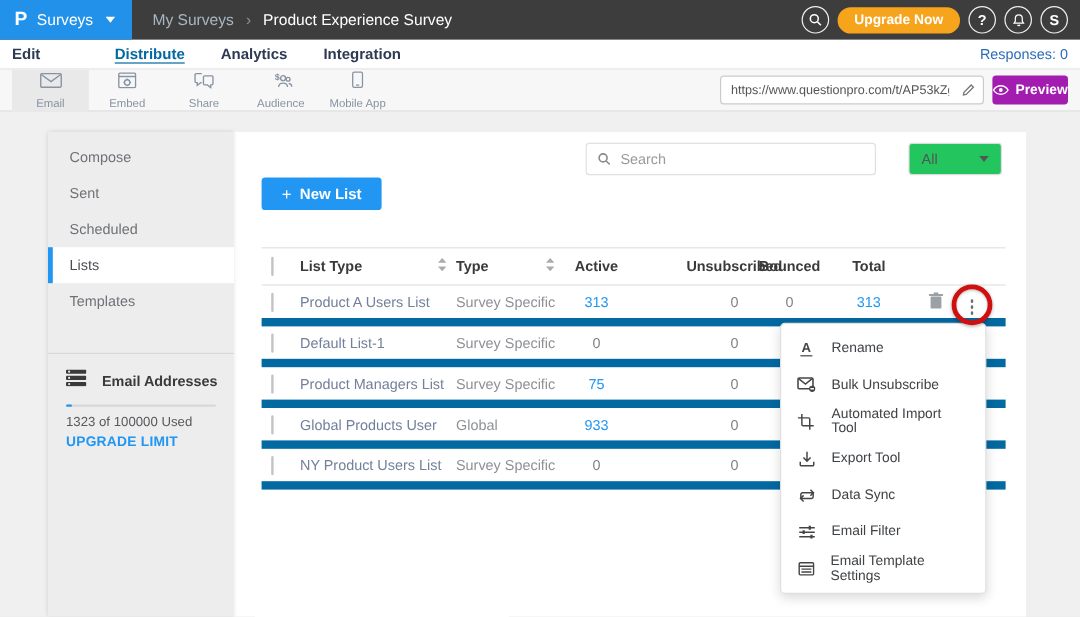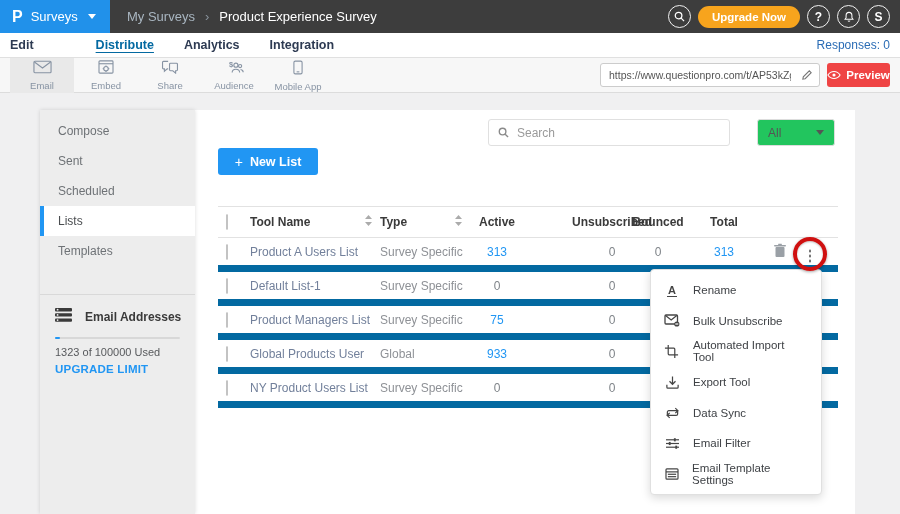--- a/index.html
+++ b/index.html
@@ -30,21 +30,21 @@
   
   .toolbar { position:absolute; left:0; top:58px; width:900px; height:35px; background:#f7f7f7; border-bottom:1px solid #dcdcdc; z-index:2; }
   .tab-strip { position:absolute; left:10px; top:0; display:flex; height:35px; }
   .tool-tab { width:64px; height:35px; display:flex; flex-direction:column; align-items:center; justify-content:center; gap:2px; cursor:pointer; }
   .tool-tab.selected { background:#e9e9e9;align-items:center; }
   .tool-tab .t-label { font-size:9.5px; color:#8793a3; }
   .tool-tab svg { stroke:#8793a3; fill:none; stroke-width:1.2; }
   .url-box { position:absolute; left:600px; top:5px; width:220px; height:24px; background:#fff; border:1px solid #ccc; border-radius:3px; display:flex; align-items:center; }
   .url-input { flex:1; border:none; outline:none; background:transparent; font-size:10.5px; color:#555; padding:0 4px 0 8px; font-family:inherit; min-width:0; }
   .url-edit { width:24px; height:100%; display:flex; align-items:center; justify-content:center; cursor:pointer; border:none; background:transparent; }
-  .preview-btn { position:absolute; left:827px; top:5px; width:63px; height:24px; background:#ef4444; border:none; border-radius:3px; color:#fff; font-size:11.5px; font-weight:bold; display:flex; align-items:center; justify-content:center; gap:5px; cursor:pointer; font-family:inherit; }
+  .preview-btn { position:absolute; left:827px; top:5px; width:63px; height:24px; background:#a21caf; border:none; border-radius:3px; color:#fff; font-size:11.5px; font-weight:bold; display:flex; align-items:center; justify-content:center; gap:5px; cursor:pointer; font-family:inherit; }
 
   
   .sidebar { position:absolute; left:40px; top:110px; width:155px; height:404px; background:#ededed; box-shadow:0 0 4px rgba(0,0,0,.14); z-index:1; }
   .side-items { position:absolute; top:6px; left:0; width:100%; }
   .side-item { height:30px; display:flex; align-items:center; padding-left:18px; font-size:12px; color:#6e7276; cursor:pointer; }
   .side-item.active { background:#fff; border-left:4px solid #2196f3; padding-left:14px; color:#4a4d50; }
   .side-divider { position:absolute; top:184px; left:0; width:100%; border-top:1px solid #d9d9d9; }
   .ea-head { position:absolute; top:198px; left:15px; display:flex; align-items:center; gap:13px; }
   .ea-title { font-size:12px; font-weight:bold; color:#3a3a3a; }
   .ea-progress { position:absolute; top:227px; left:15px; width:125px; height:2px; background:#d8d8d8; border-radius:1px; }
@@ -260,21 +260,21 @@
       <span class="caret"></span>
     </div>
     <button class="new-list-btn">
       <span class="plus">+</span>
       <span>New List</span>
     </button>
 
     <div class="list-table">
       <div class="t-header">
         <span class="cell col-cb"><span class="checkbox"></span></span>
-        <span class="cell col-name hdr">Tool Name</span>
+        <span class="cell col-name hdr">List Type</span>
         <span class="cell col-sort1 sort-ic"><svg width="7" height="11" viewBox="0 0 7 11">
               <polygon points="3.5,0 7,4 0,4" fill="#ababab"></polygon>
               <polygon points="3.5,11 7,7 0,7" fill="#ababab"></polygon>
             </svg></span>
         <span class="cell col-type hdr">Type</span>
         <span class="cell col-sort2 sort-ic"><svg width="7" height="11" viewBox="0 0 7 11">
               <polygon points="3.5,0 7,4 0,4" fill="#ababab"></polygon>
               <polygon points="3.5,11 7,7 0,7" fill="#ababab"></polygon>
             </svg></span>
         <span class="cell col-active hdr">Active</span>

